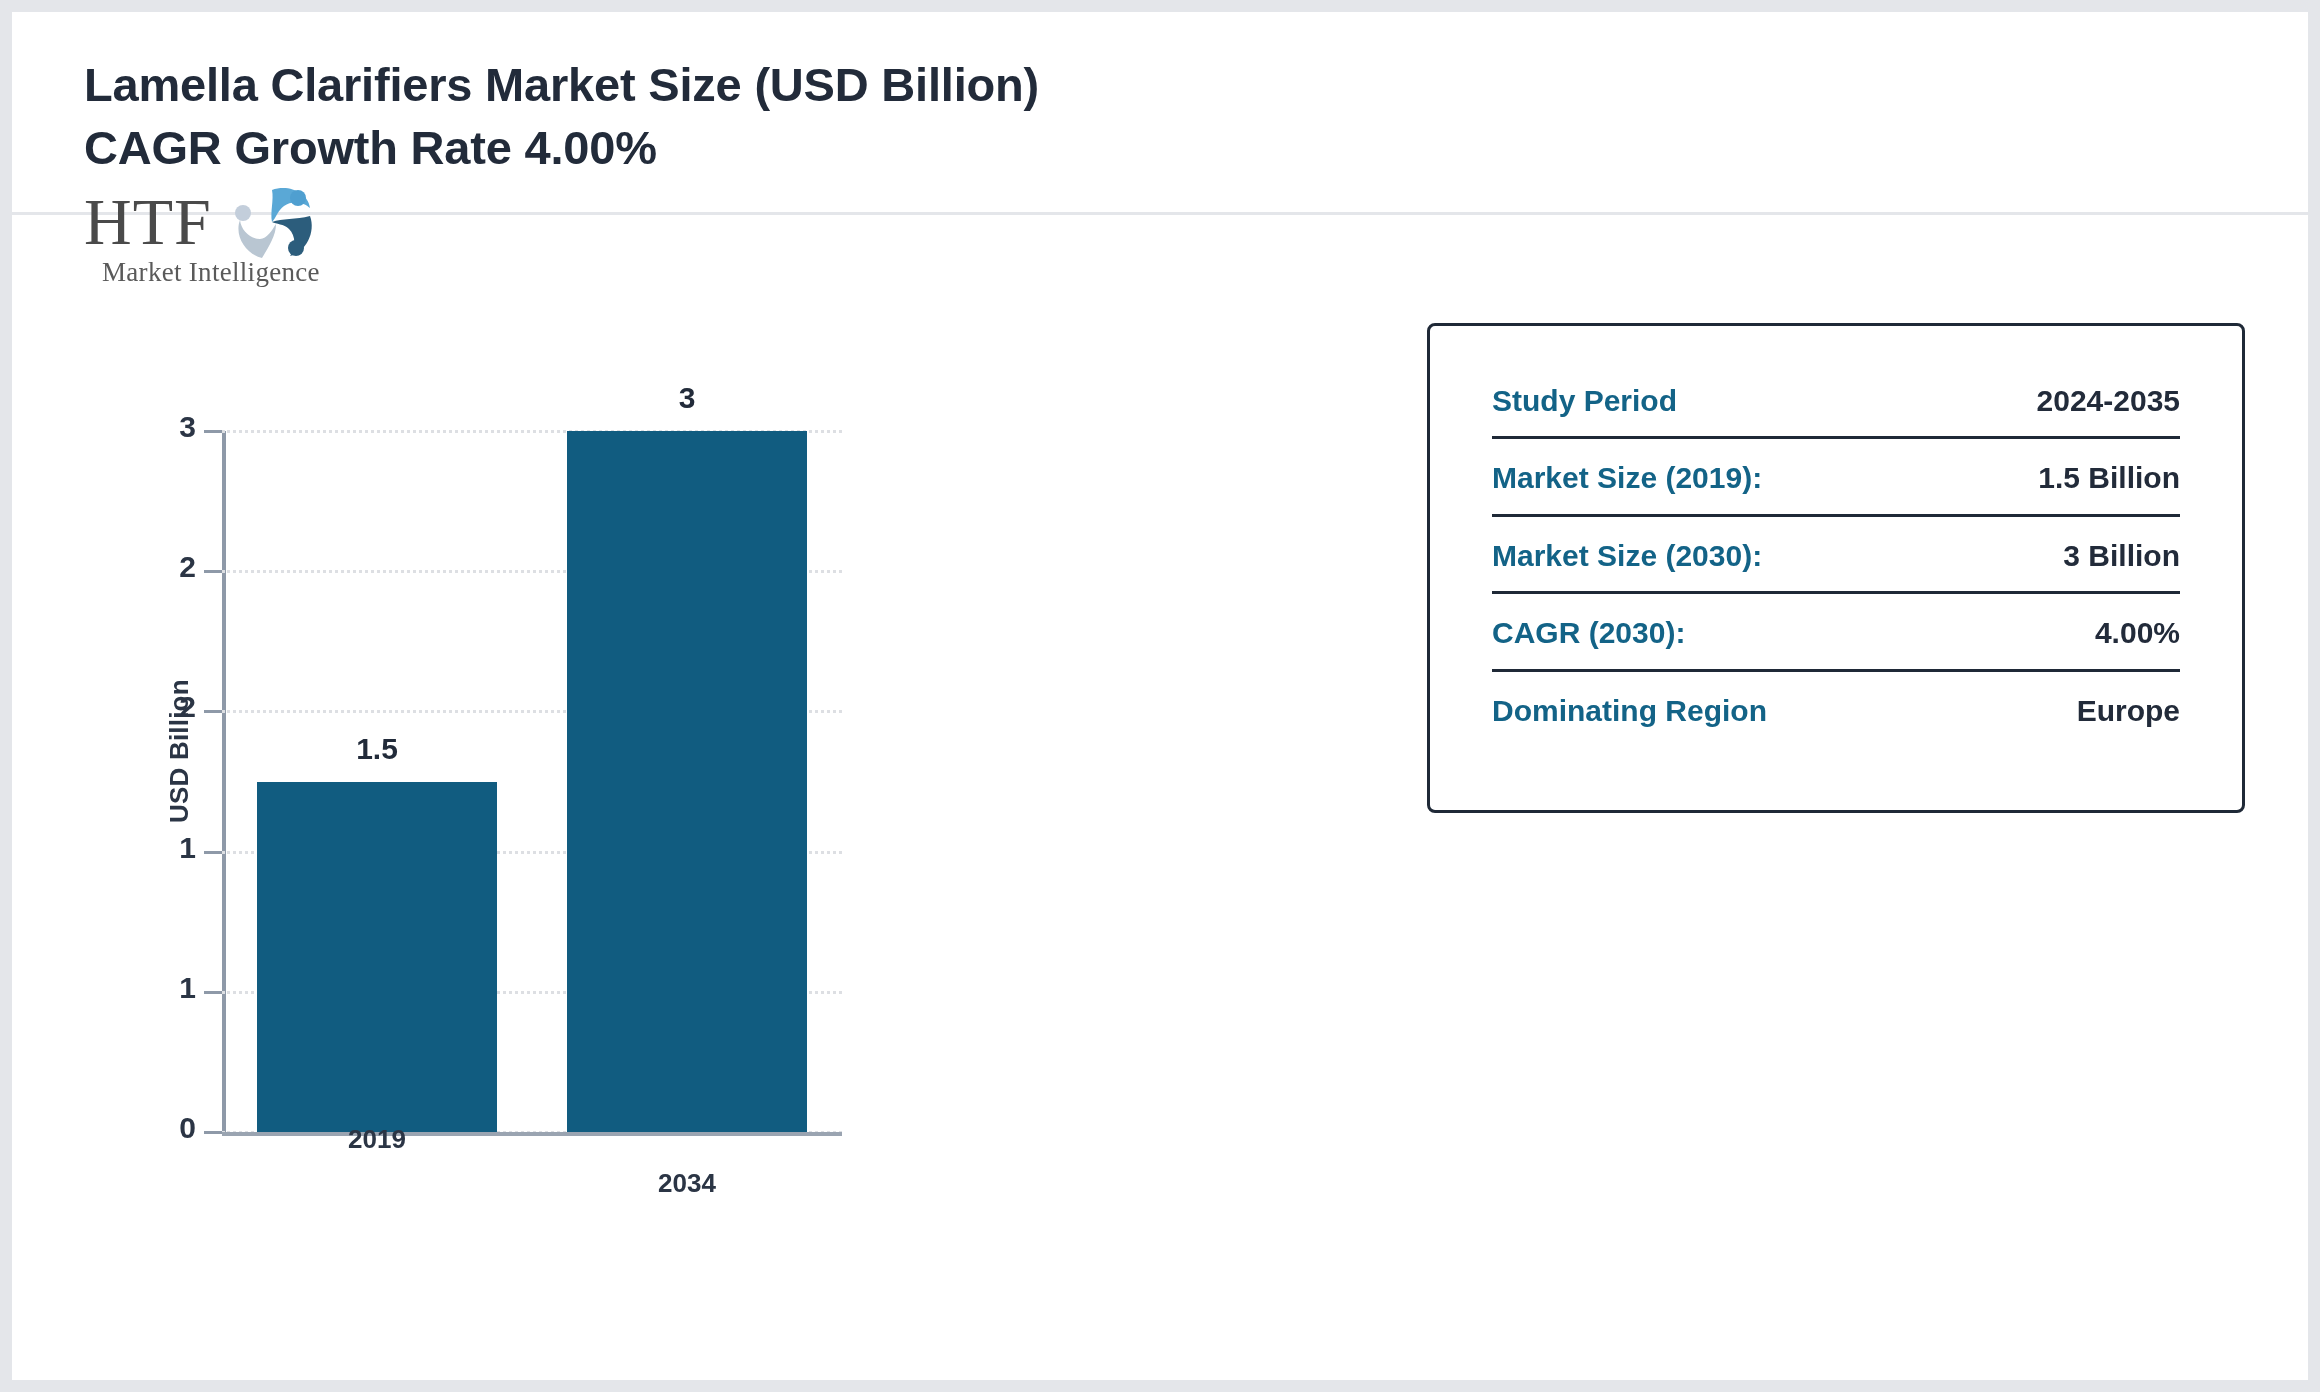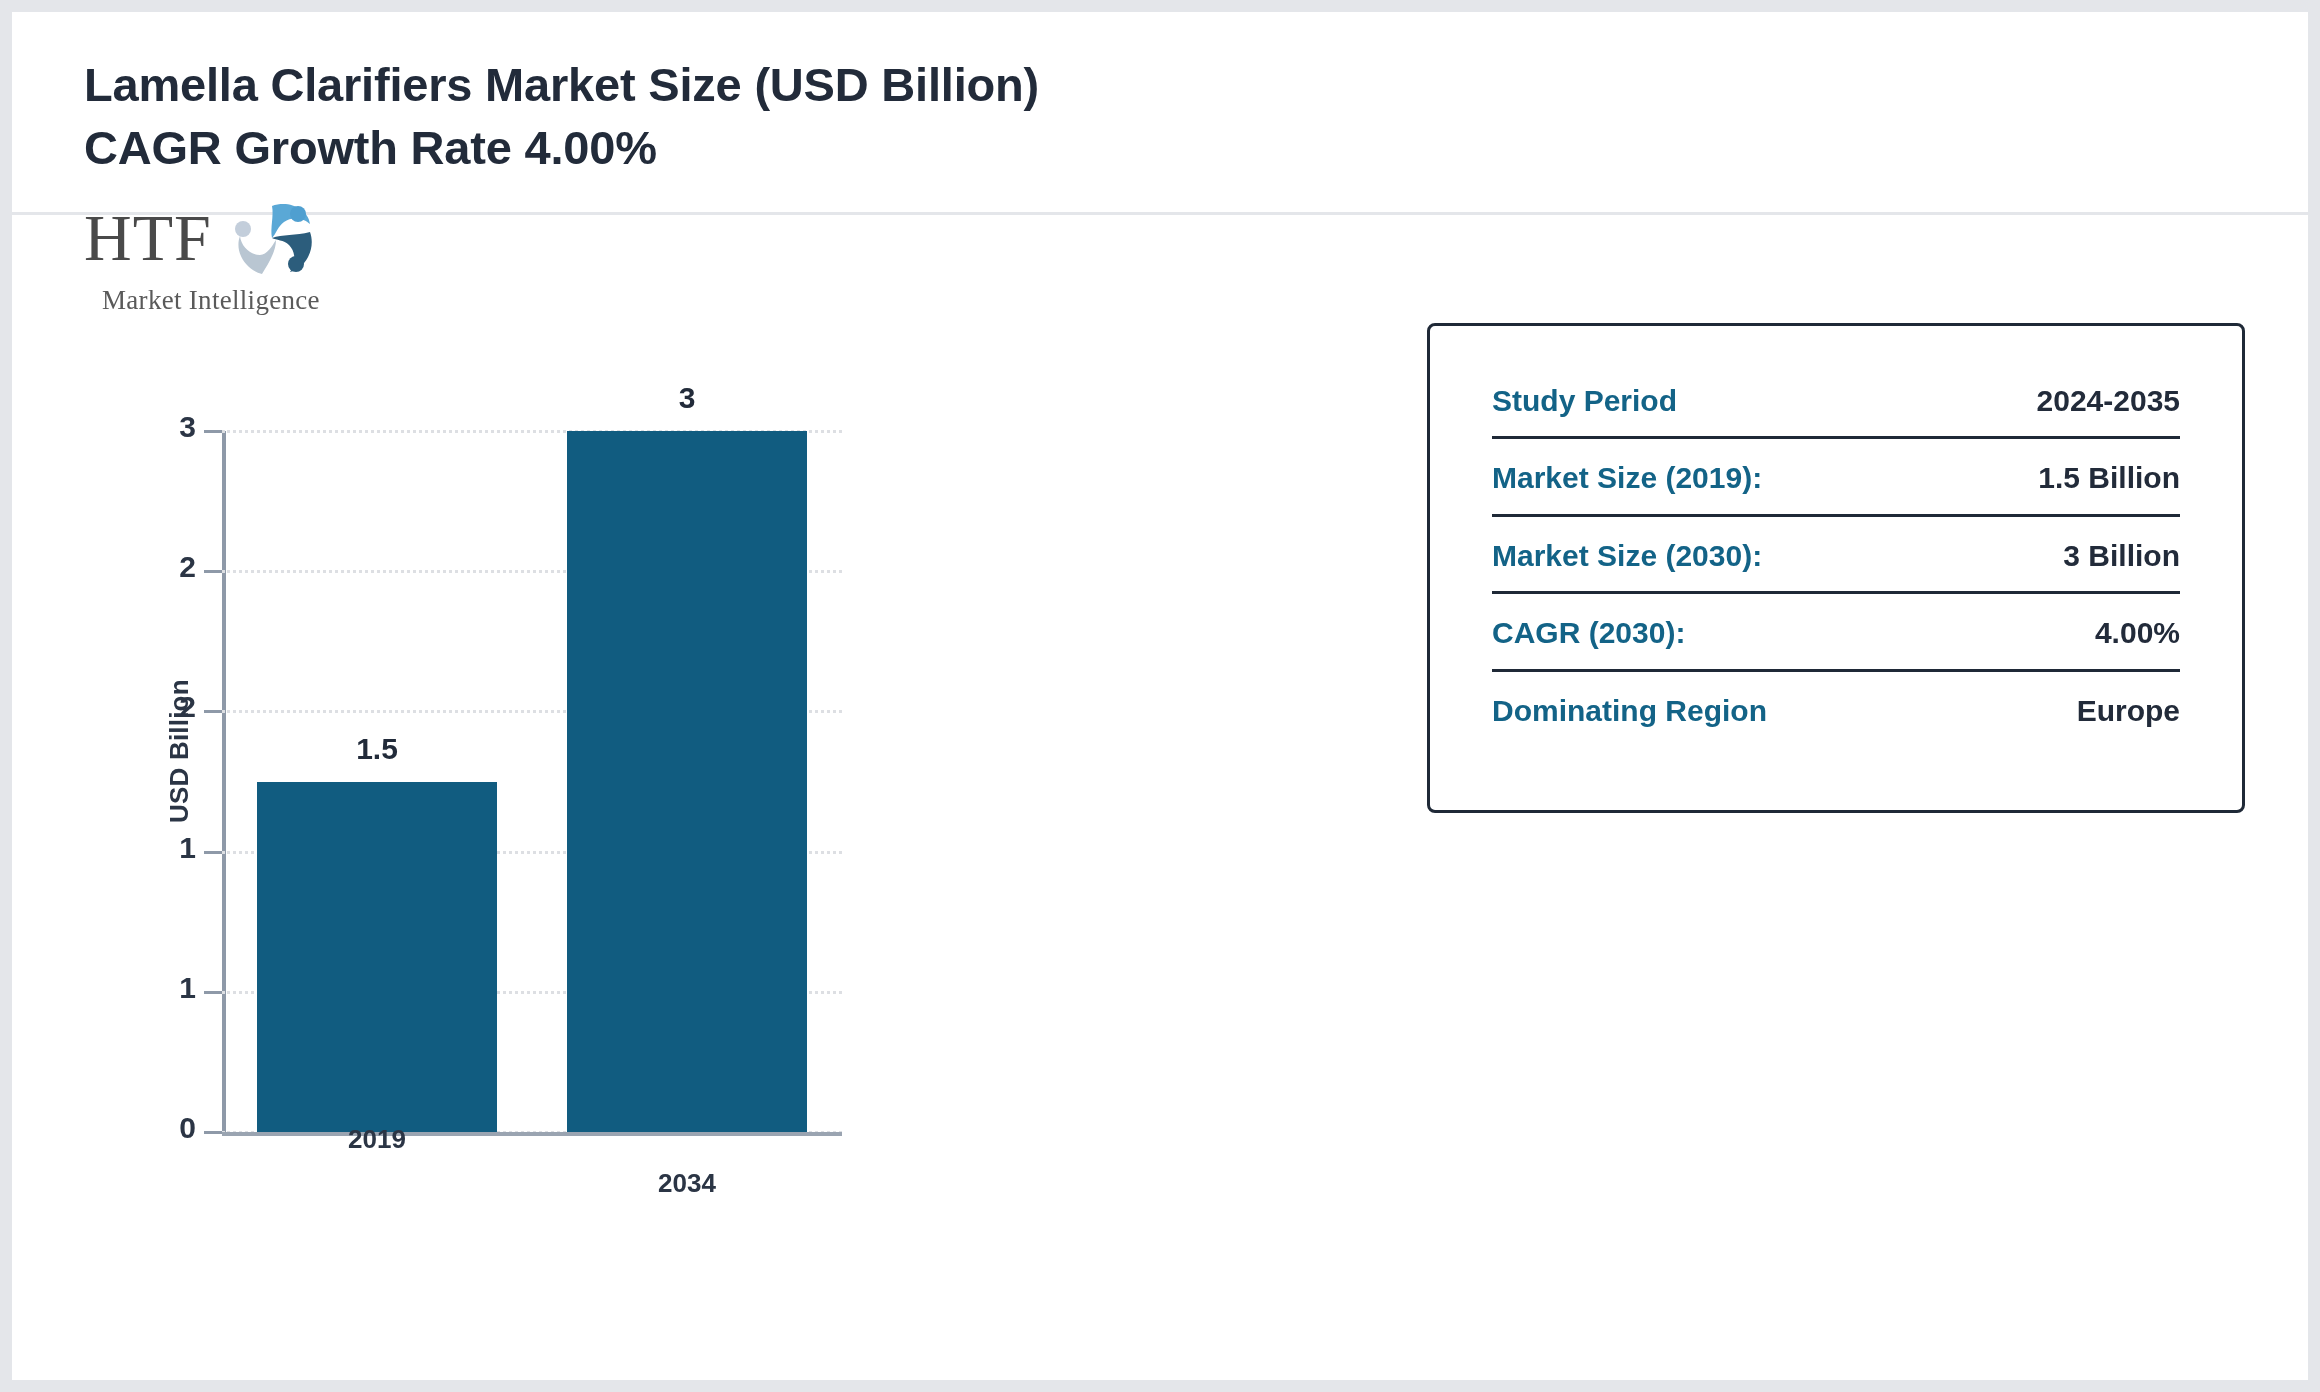--- a/index.html
+++ b/index.html
@@ -42,21 +42,21 @@
   }
   .title-line { display: block; white-space: nowrap; }
 
   
   .logo {
     position: relative;
     width: 250px;
     height: 118px;
     flex: 0 0 auto;
     margin-right: 42px;
-    margin-top: 18px;
+    margin-top: 2px;
   }
   .logo-mark {
     position: relative;
     width: 250px;
     height: 82px;
   }
   .logo-htf {
     position: absolute;
     left: 0;
     top: 6px;
@@ -69,21 +69,21 @@
   .logo-swirl {
     position: absolute;
     right: 16px;
     top: 0;
     width: 92px;
     height: 82px;
   }
   .logo-sub {
     position: absolute;
     left: 18px;
-    bottom: 0;
+    bottom: 12px;
     font-family: "Liberation Serif", serif;
     font-size: 27px;
     color: #5a5a5a;
     letter-spacing: 0.3px;
     white-space: nowrap;
   }
 
   
   .body-area {
     position: relative;

